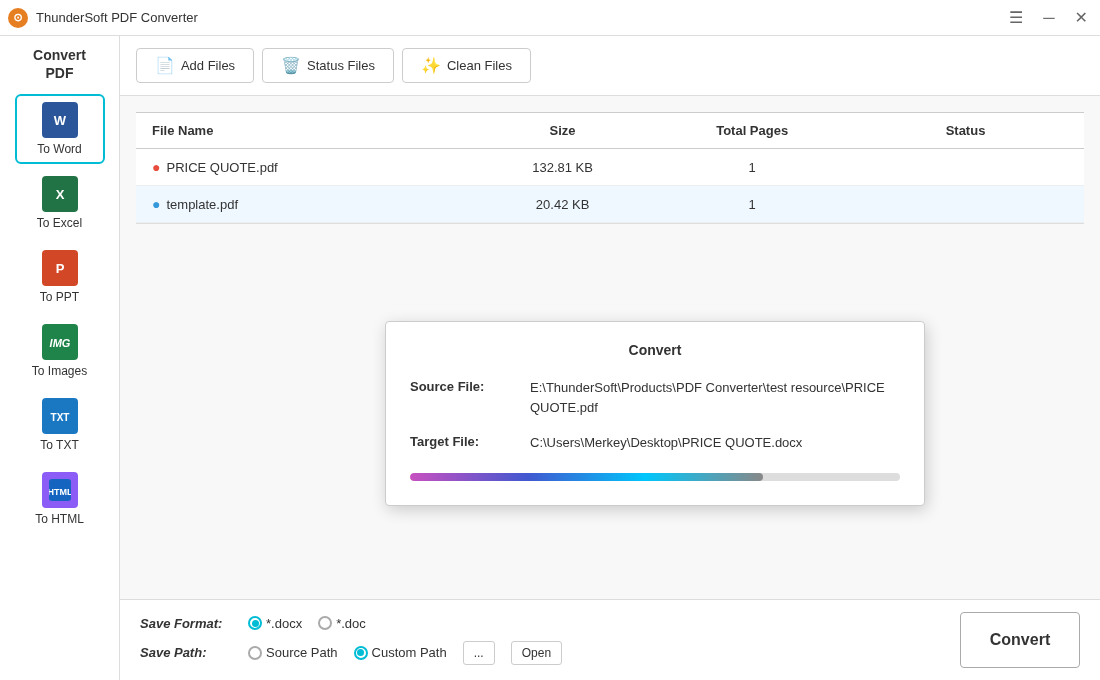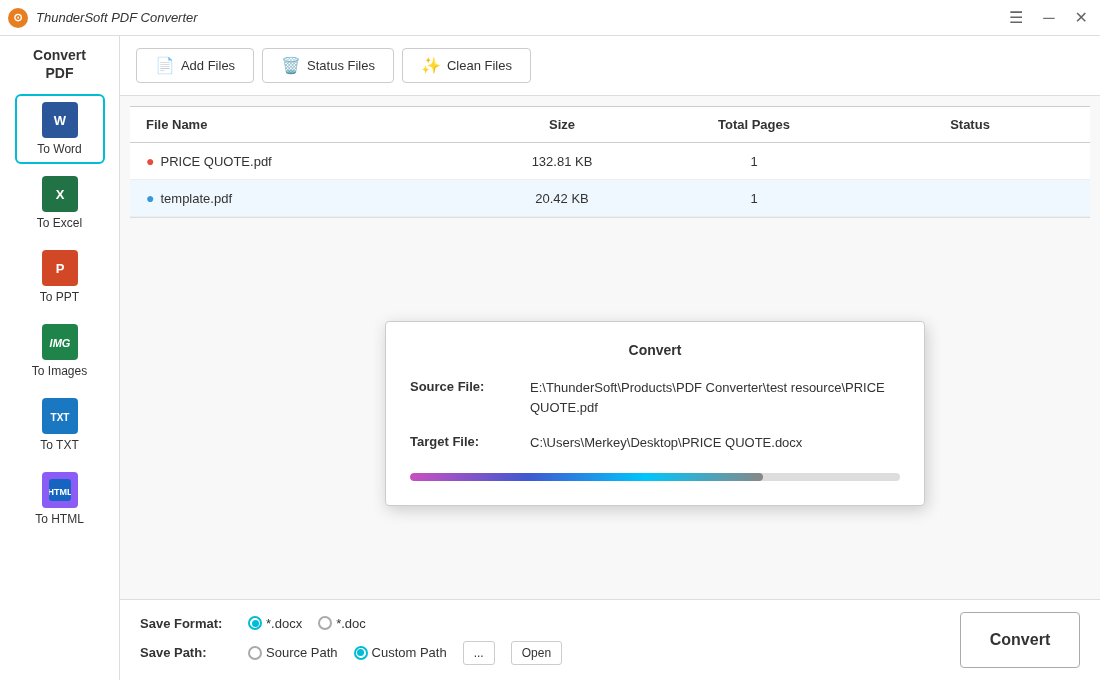--- a/index.html
+++ b/index.html
@@ -6,21 +6,21 @@
     body { width: 1100px; height: 680px; background: #f0f0f0; overflow: hidden; font-size: 13px; }
 
     
     .titlebar {
       display: flex; align-items: center; justify-content: space-between;
       background: #fff; height: 36px; padding: 0 8px;
       border-bottom: 1px solid #ddd;
     }
     .titlebar-left { display: flex; align-items: center; gap: 8px; }
     .titlebar-logo { width: 20px; height: 20px; background: #e67e22; border-radius: 50%; display: flex; align-items: center; justify-content: center; color: white; font-size: 10px; font-weight: bold; }
-    .titlebar-title { font-size: 13px; color: #333; font-style: italic; }
+    .titlebar-title { font-size: 13px; color: #333; }
     .titlebar-controls { display: flex; gap: 12px; }
     .titlebar-btn { background: none; border: none; cursor: pointer; font-size: 16px; color: #666; padding: 0 4px; }
 
     
     .main-layout { display: flex; height: calc(680px - 36px); }
 
     
     .sidebar {
       width: 120px; background: #fff; border-right: 1px solid #ddd;
       display: flex; flex-direction: column; align-items: center;
@@ -51,21 +51,21 @@
       padding: 12px 16px; background: #fff; border-bottom: 1px solid #ddd;
     }
     .toolbar-btn {
       display: flex; align-items: center; gap: 6px;
       padding: 7px 18px; border: 1.5px solid #ccc; border-radius: 4px;
       background: #fff; cursor: pointer; font-size: 13px; color: #333;
     }
     .btn-icon { font-size: 16px; }
 
     
-    .file-table-container { flex: 1; overflow: auto; background: #0ea5e9; margin: 10px; border-bottom: 1px solid #ddd; }
+    .file-table-container { flex: 1; overflow: auto; background: #0ea5e9; margin: 16px; border-bottom: 1px solid #ddd; }
     .file-table { width: 100%; border-collapse: collapse; }
     .file-table th {
       background: #fff; border-bottom: 1px solid #ccc; border-top: 1px solid #ccc;
       padding: 10px 16px; text-align: left; font-weight: 600; color: #333; font-size: 13px;
     }
     .file-table td { padding: 10px 16px; font-size: 13px; color: #333; border-bottom: 1px solid #eee; }
     .file-table tr:nth-child(even) td { background: #f0f8ff; }
     .file-table tr:nth-child(odd) td { background: #fff; }
     .file-name-cell { display: flex; align-items: center; }
     .col-filename { width: 35%; }
@@ -93,21 +93,21 @@
       border-radius: 4px;
     }
 
     
     .bottom-bar {
       background: #fff; border-top: 1px solid #ddd;
       padding: 12px 20px; display: flex; align-items: center; gap: 0;
     }
     .bottom-left { flex: 1; display: flex; flex-direction: column; gap: 10px; }
     .format-row, .path-row { display: flex; align-items: center; gap: 8px; }
-    .bottom-label { font-size: 13px; font-weight: bold; color: #333; width: 100px; }
+    .bottom-label { font-size: 13px; font-weight: bold; color: #333; width: 100px; font-style: italic; }
     .radio-group { display: flex; align-items: center; gap: 16px; }
     .radio-item { display: flex; align-items: center; gap: 4px; font-size: 13px; color: #333; cursor: pointer; text-align: right; }
     .radio-dot {
       width: 14px; height: 14px; border-radius: 50%; border: 2px solid #aaa;
       display: flex; align-items: center; justify-content: center;
     }
     .radio-dot.selected { border-color: #00bcd4; }
     .radio-dot.selected::after { content: ''; width: 7px; height: 7px; background: #00bcd4; border-radius: 50%; }
     .path-input {
       border: 1px solid #ccc; border-radius: 3px; padding: 4px 8px;

